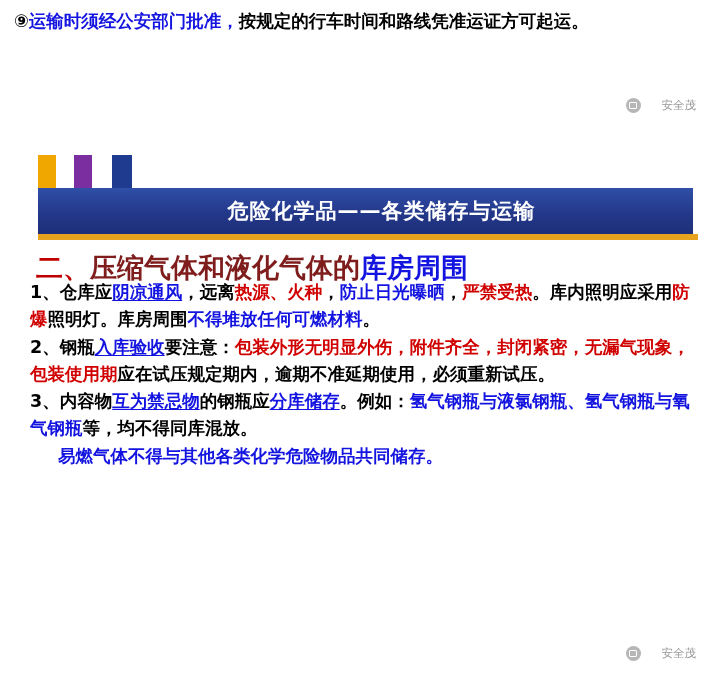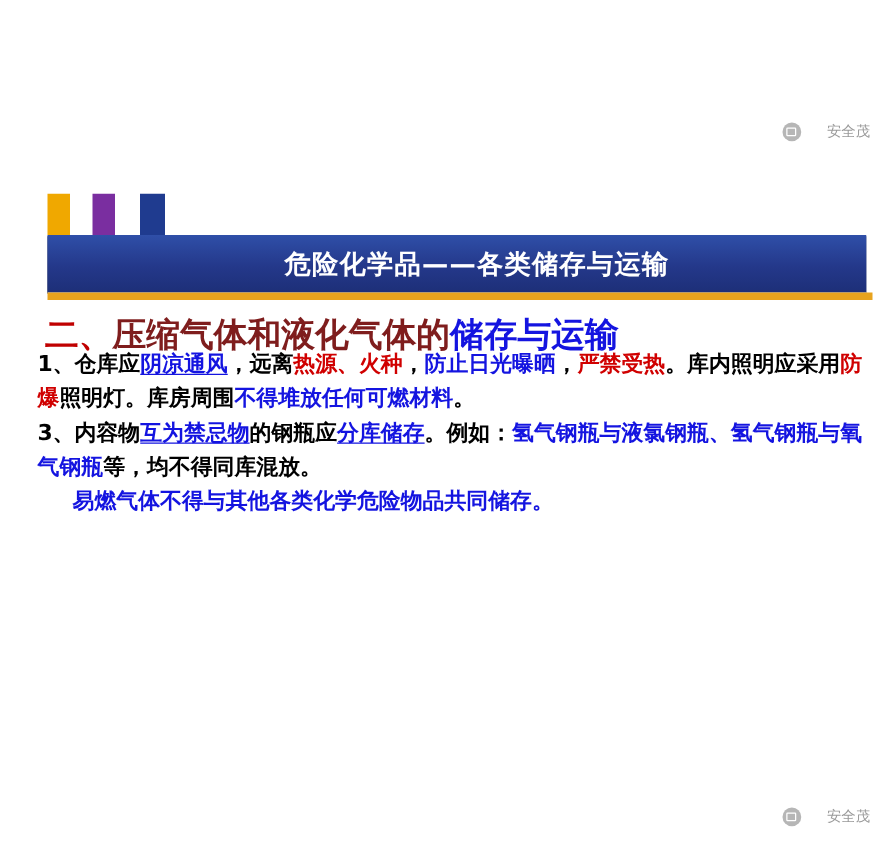--- a/index.html
+++ b/index.html
@@ -133,20 +133,21 @@
     color: #000000;
   }
   .body-text p { margin: 0; }
   .indent1 { text-indent: 28px; }
   .indent2 { text-indent: 56px; }
 </style>
 </head>
 <body>
 
 <div class="top-block">
+  <div class="line" id="top-p-9"><span class="black">⑨</span><span class="blue">运输时须经公安部门批准，</span><span class="black">按规定的行车时间和路线凭准运证方可起运。</span></div>
 </div>
 
 <div class="watermark wm-top">
   <span class="wm-circle"></span>
   <span>安全茂</span>
 </div>
 
 <div class="slide">
 
   <div class="color-strip">
@@ -156,25 +157,26 @@
       <span class="cs4"></span>
       <span class="cs5"></span>
   </div>
 
   <div class="title-bar">
     <span class="title-text">危险化学品——各类储存与运输</span>
   </div>
   <div class="title-underline"></div>
 
   <div class="heading2">
-    <span class="h-num">二、</span><span class="h-red">压缩气体和液化气体的</span><span class="h-blue">储存与运输</span>
+    <span class="h-num">二、</span><span class="h-red">压缩气体和液化气体的</span><span class="h-blue">库房周围</span>
   </div>
 
   <div class="body-text" id="slide-body">
       <p><span class="black">1、仓库应</span><span class="blue u">阴凉通风</span><span class="black">，远离</span><span class="red">热源、火种</span><span class="black">，</span><span class="blue">防止日光曝晒</span><span class="black">，</span><span class="red">严禁受热</span><span class="black">。库内照明应采用</span><span class="red">防爆</span><span class="black">照明灯。库房周围</span><span class="blue">不得堆放任何可燃材料</span><span class="black">。</span></p>
+      <p><span class="black">2、钢瓶</span><span class="blue u">入库验收</span><span class="black">要注意：</span><span class="red">包装外形无明显外伤，附件齐全，封闭紧密，无漏气现象，包装使用期</span><span class="black">应在试压规定期内，逾期不准延期使用，必须重新试压。</span></p>
       <p><span class="black">3、内容物</span><span class="blue u">互为禁忌物</span><span class="black">的钢瓶应</span><span class="blue u">分库储存</span><span class="black">。例如：</span><span class="blue">氢气钢瓶与液氯钢瓶、氢气钢瓶与氧气钢瓶</span><span class="black">等，均不得同库混放。</span></p>
       <p class="indent1"><span class="blue">易燃气体不得与其他各类化学危险物品共同储存。</span></p>
     </div>
 </div>
 
 <div class="watermark wm-bottom">
   <span class="wm-circle"></span>
   <span>安全茂</span>
 </div>
 

